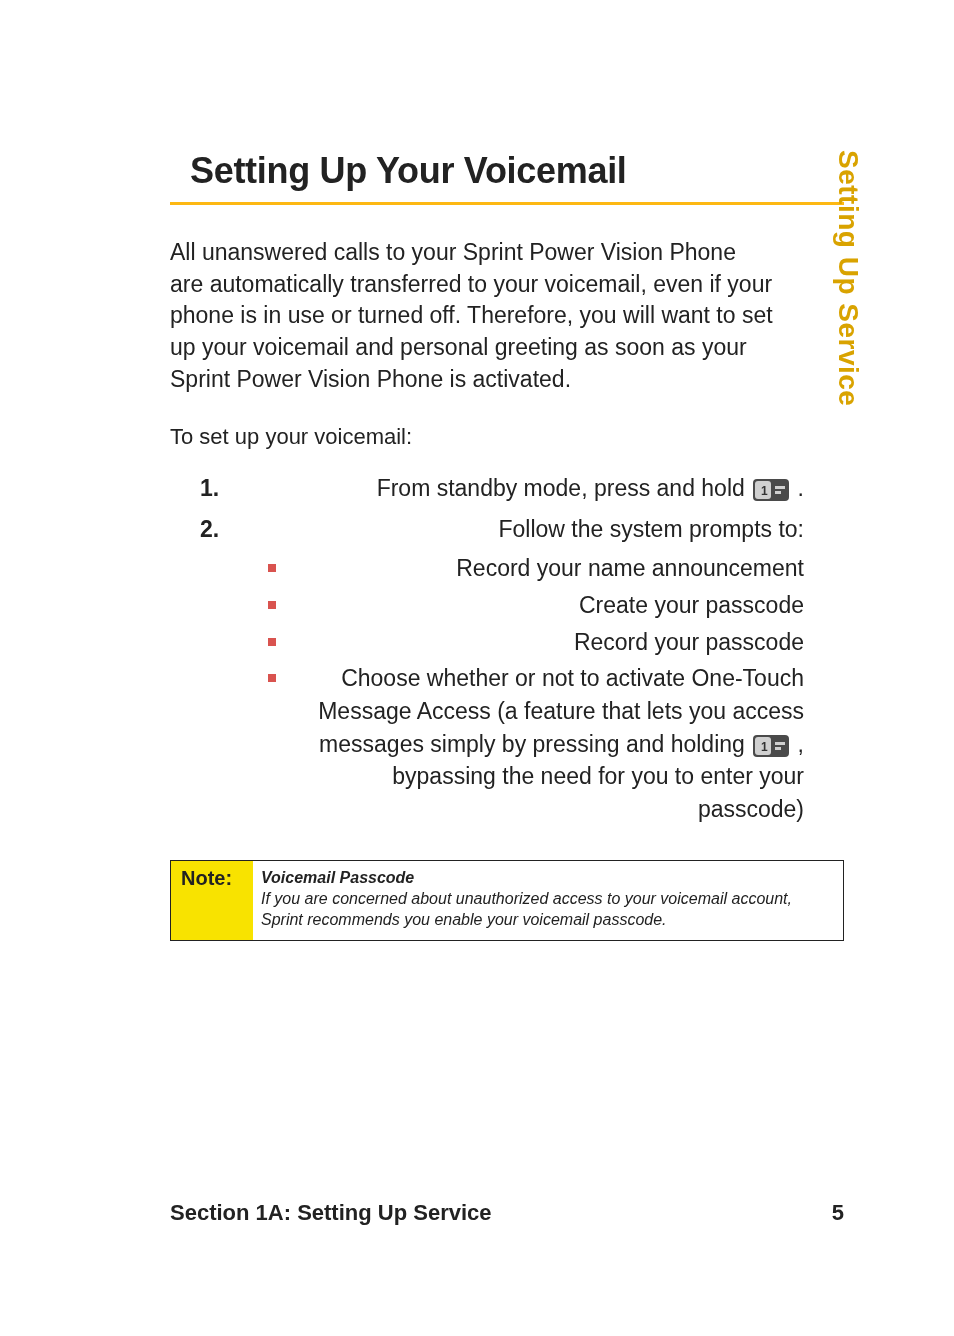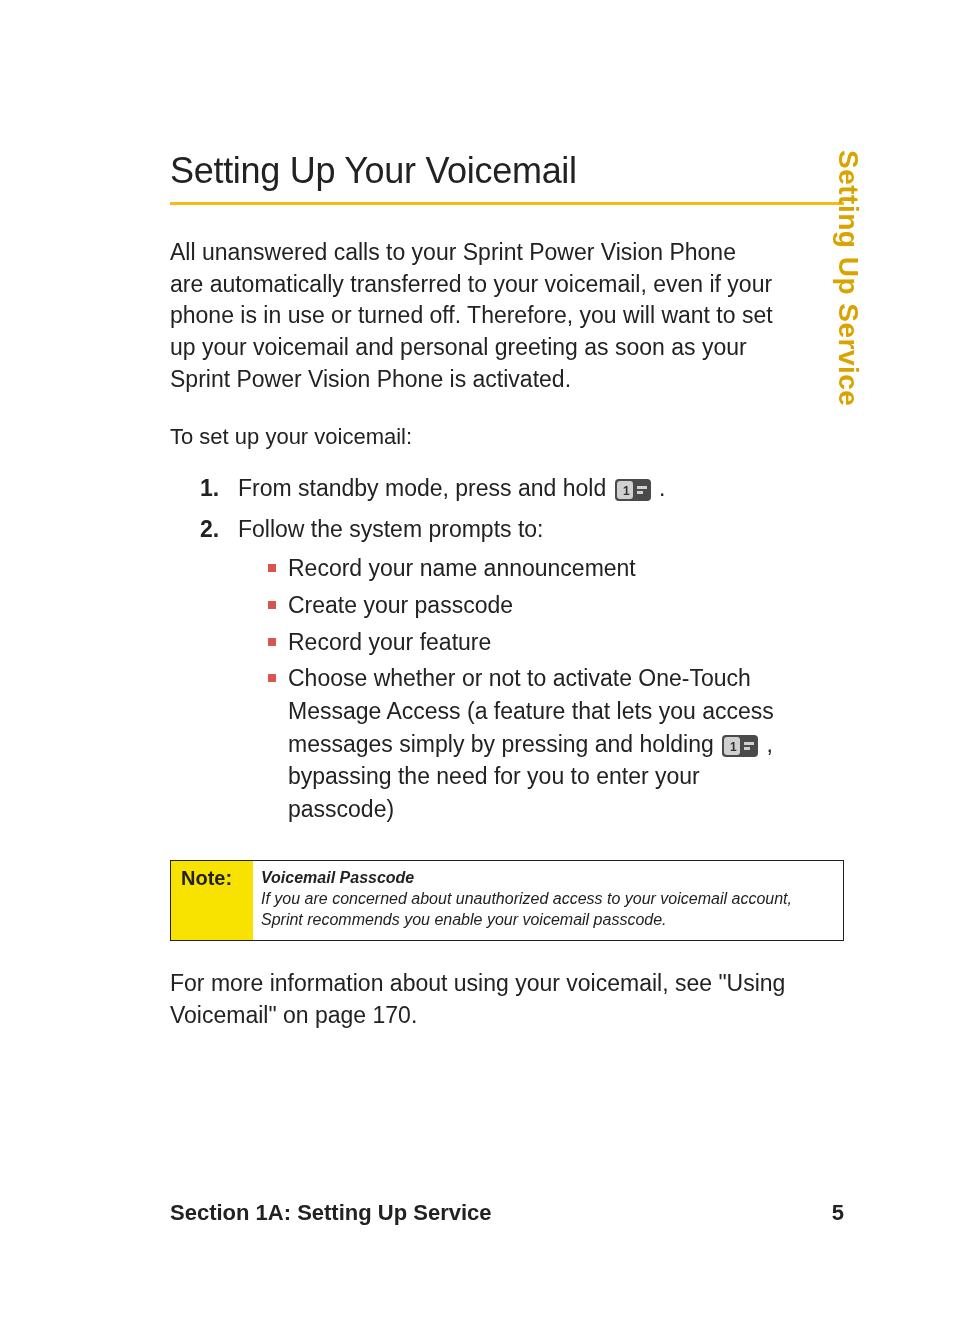--- a/index.html
+++ b/index.html
@@ -26,24 +26,25 @@
       top: 150px;
       font-weight: 700;
       font-size: 28px;
       color: #d9a300;
       writing-mode: vertical-rl;
       text-orientation: mixed;
       letter-spacing: 0.5px;
     }
     .h1-title {
       font-size: 36px;
-      font-weight: 400;
+      font-weight: 700;
       color: #222;
       margin-bottom: 10px;
       letter-spacing: -0.3px;
+      margin-left: 20px;
     }
     .rule-under-h1 {
       border: none;
       border-top: 3px solid #fdb813;
       margin-bottom: 32px;
       width: 100%;
     }
     .intro-para {
       font-size: 23px;
       line-height: 1.38;
@@ -67,20 +68,21 @@
       font-size: 23px;
       line-height: 1.45;
       margin-bottom: 8px;
     }
     .step-num {
       font-weight: 700;
       min-width: 38px;
     }
     .step-body {
       flex: 1;
+      text-align: right;
     }
     ul.sub {
       list-style: none;
       padding-left: 30px;
       margin-top: 6px;
     }
     ul.sub > li {
       display: flex;
       align-items: flex-start;
       font-size: 23px;
@@ -187,21 +189,21 @@
           <li>
             <span class="bullet"></span>
             <span class="sub-text">Record your name announcement</span>
           </li>
           <li>
             <span class="bullet"></span>
             <span class="sub-text">Create your passcode</span>
           </li>
           <li>
             <span class="bullet"></span>
-            <span class="sub-text">Record your feature</span>
+            <span class="sub-text">Record your passcode</span>
           </li>
           <li>
             <span class="bullet"></span>
             <span class="sub-text">
               <span>Choose whether or not to activate One-Touch Message Access (a feature that lets you access messages simply by pressing and holding </span>
               <span class="key-icon">
                 <svg width="36" height="22" viewBox="0 0 36 22">
                   <rect x="0" y="0" width="36" height="22" rx="4" fill="#4a4a4a"></rect>
                   <rect x="2" y="2" width="16" height="18" rx="3" fill="#d0d0d0"></rect>
                   <text x="8" y="16" font-size="12" fill="#333" font-weight="700">1</text>
@@ -218,20 +220,19 @@
   </ol>
 
   <div class="note-box">
     <div class="note-label">Note:</div>
     <div class="note-body">
       <span class="note-body-title">Voicemail Passcode</span><br>
       <span>If you are concerned about unauthorized access to your voicemail account, Sprint recommends you enable your voicemail passcode.</span>
     </div>
   </div>
 
-  <p class="closing-para">For more information about using your voicemail, see "Using Voicemail" on page 170.</p>
 
   <div class="footer">
     <span>Section 1A: Setting Up Service</span>
     <span>5</span>
   </div>
 
 </div>
 
 </body></html>

